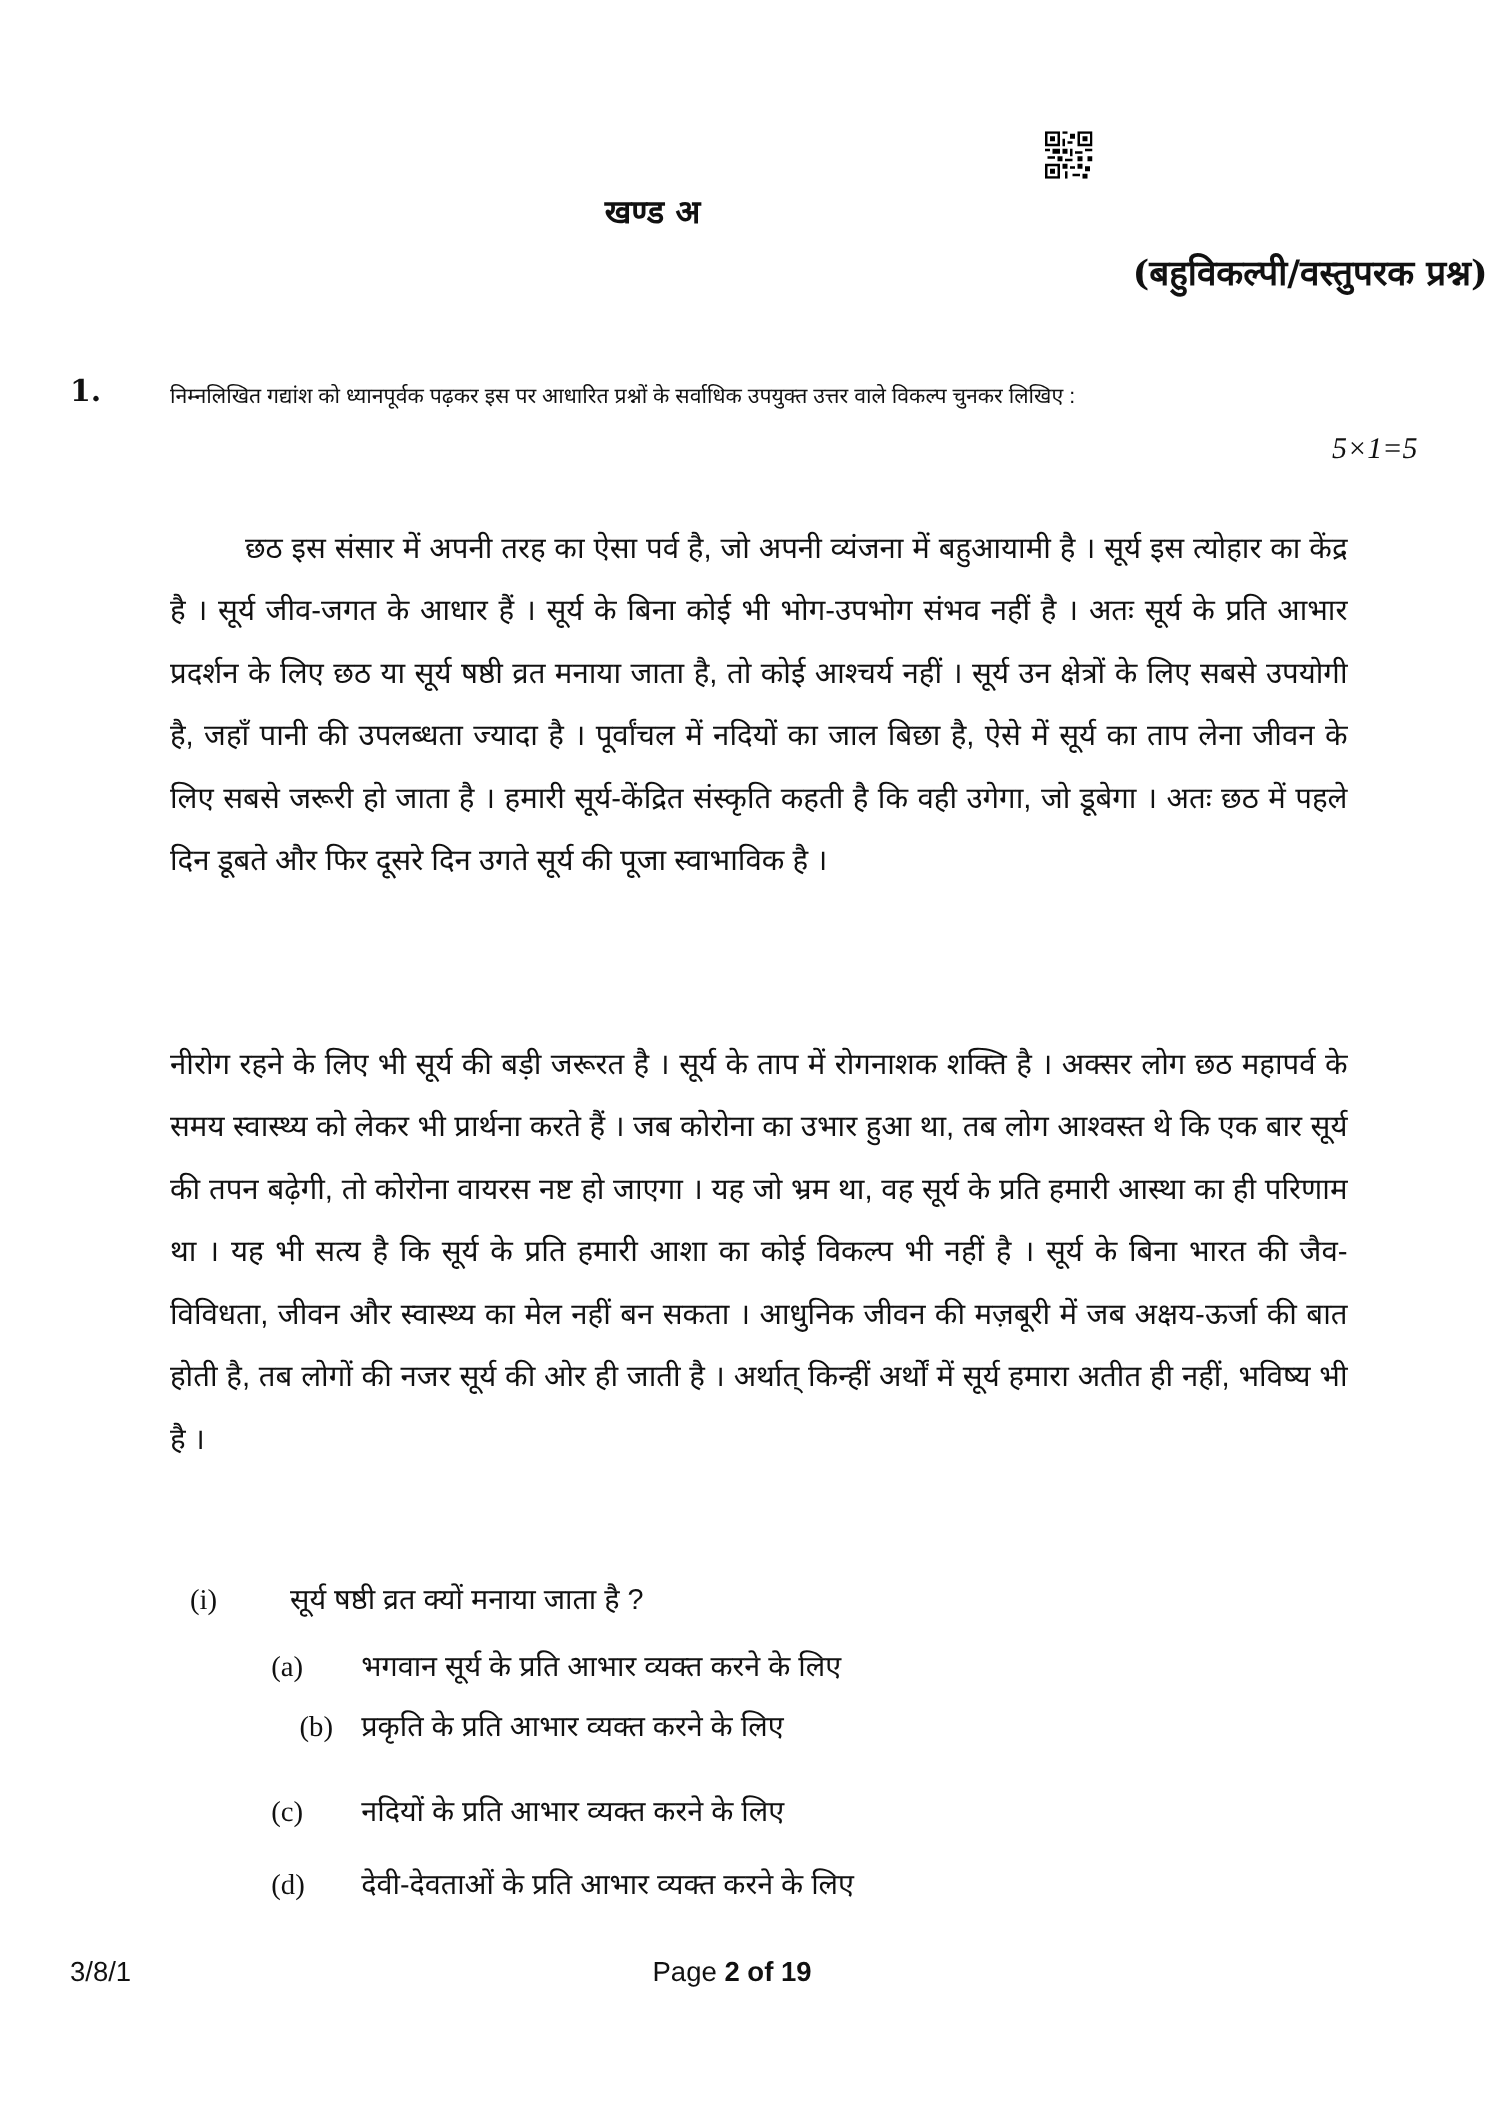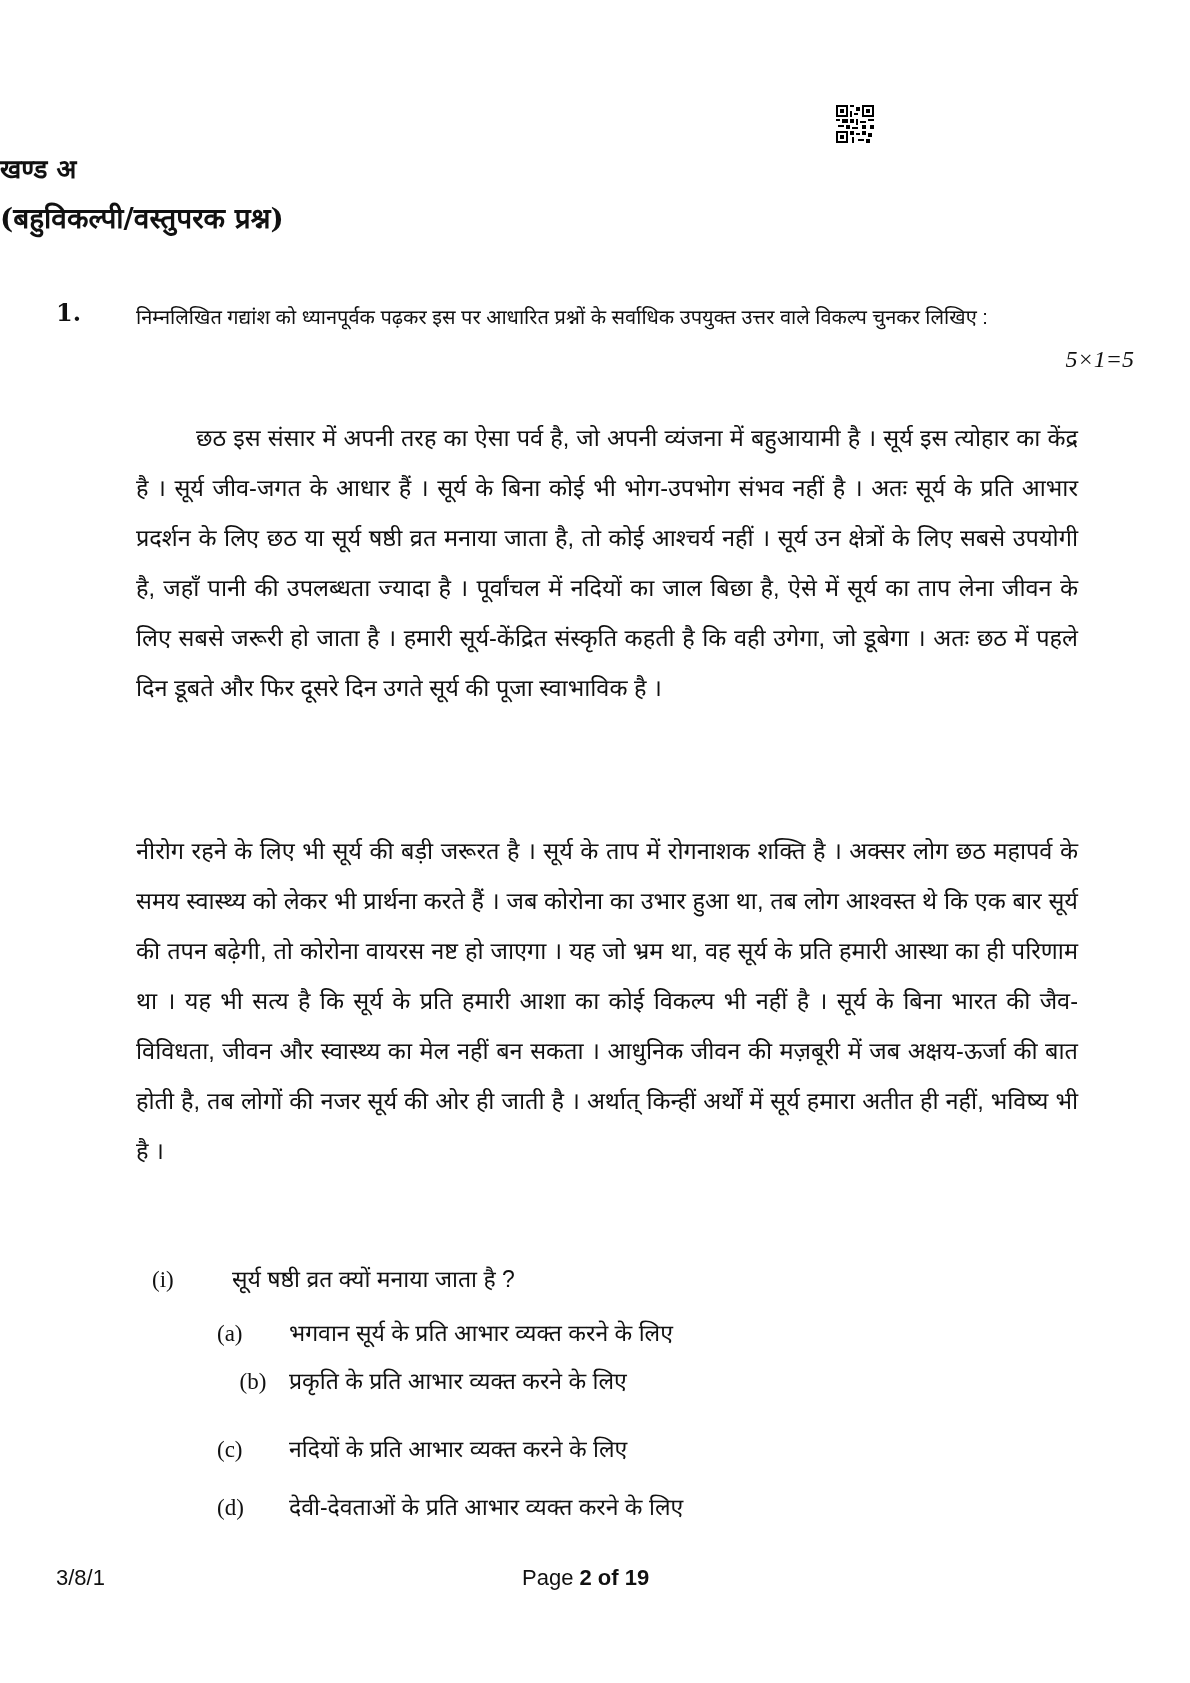--- a/index.html
+++ b/index.html
@@ -1,23 +1,23 @@
 <!DOCTYPE html>
 <html><head>
 <meta charset="utf-8">
 <style>
   html, body { margin: 0; padding: 0; background: #ffffff; }
   body { width: 1190px; height: 1683px; position: relative; overflow: hidden; color: #111; }
   .serif { font-family: "DejaVu Serif", "Liberation Serif", serif; }
   .sans { font-family: "Liberation Sans", "DejaVu Sans", sans-serif; }
   .qr { position: absolute; left: 836px; top: 105px; width: 38px; height: 38px; }
-  .section-title { position: absolute; left: 0; width: 1044px; top: 150px; font-size: 26px; font-weight: bold; }
-  .section-sub { position: absolute; left: 0; width: 1190px; top: 198px; text-align: left; font-size: 28px; font-weight: bold; }
+  .section-title { position: absolute; left: 0; width: 1044px; top: 150px; text-align: center; font-size: 26px; font-weight: bold; }
+  .section-sub { position: absolute; left: 0; width: 1190px; top: 198px; text-align: right; font-size: 28px; font-weight: bold; }
   .qnum { position: absolute; left: 56px; top: 298px; font-size: 24px; font-weight: bold; }
-  .instr { position: absolute; left: 136px; top: 292px; width: 1000px; font-size: 20px; line-height: 50px; }
+  .instr { position: absolute; left: 136px; top: 292px; width: 1000px; font-size: 17px; line-height: 50px; }
   .marks { position: absolute; right: 56px; top: 346px; font-size: 24px; font-style: italic; font-family: "Liberation Serif", serif; }
   .passage { position: absolute; left: 136px; width: 942px; font-size: 23.5px; line-height: 50px; text-align: justify; }
   .p1 { top: 413px; text-indent: 60px; }
   .p2 { top: 826px; }
   .subq { position: absolute; left: 136px; top: 1262px; font-size: 23px; margin-left: 16px; }
   .subq .num { display: inline-block; width: 80px; font-family: "Liberation Serif", serif; }
   .opt { position: absolute; left: 217px; font-size: 23px; }
   .opt .lbl { display: inline-block; width: 72px; font-family: "Liberation Serif", serif; }
   .footer-code { position: absolute; left: 56px; top: 1565px; font-size: 22px; }
   .footer-page { position: absolute; left: 522px; top: 1565px; font-size: 22px; }

